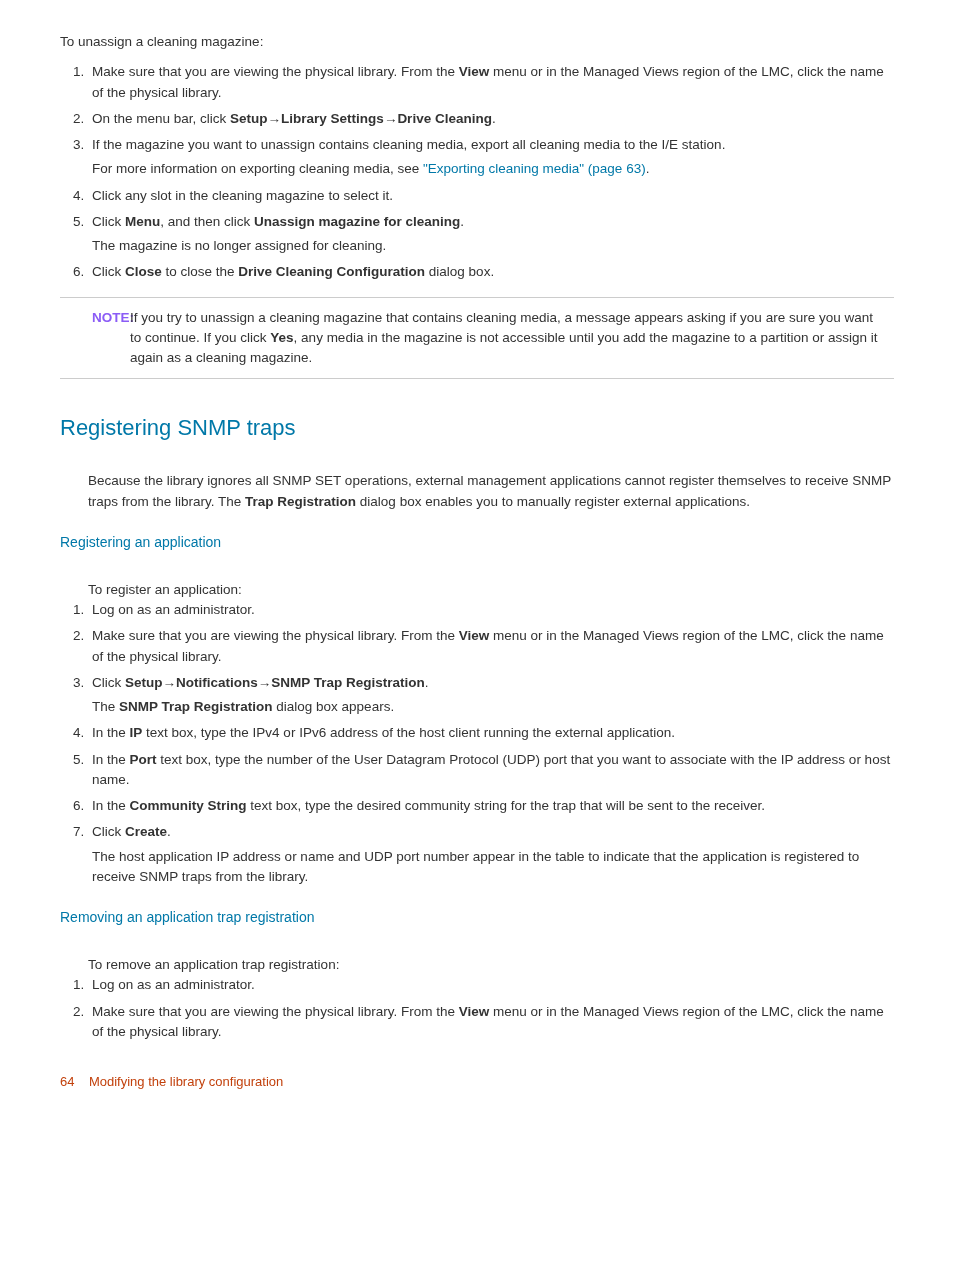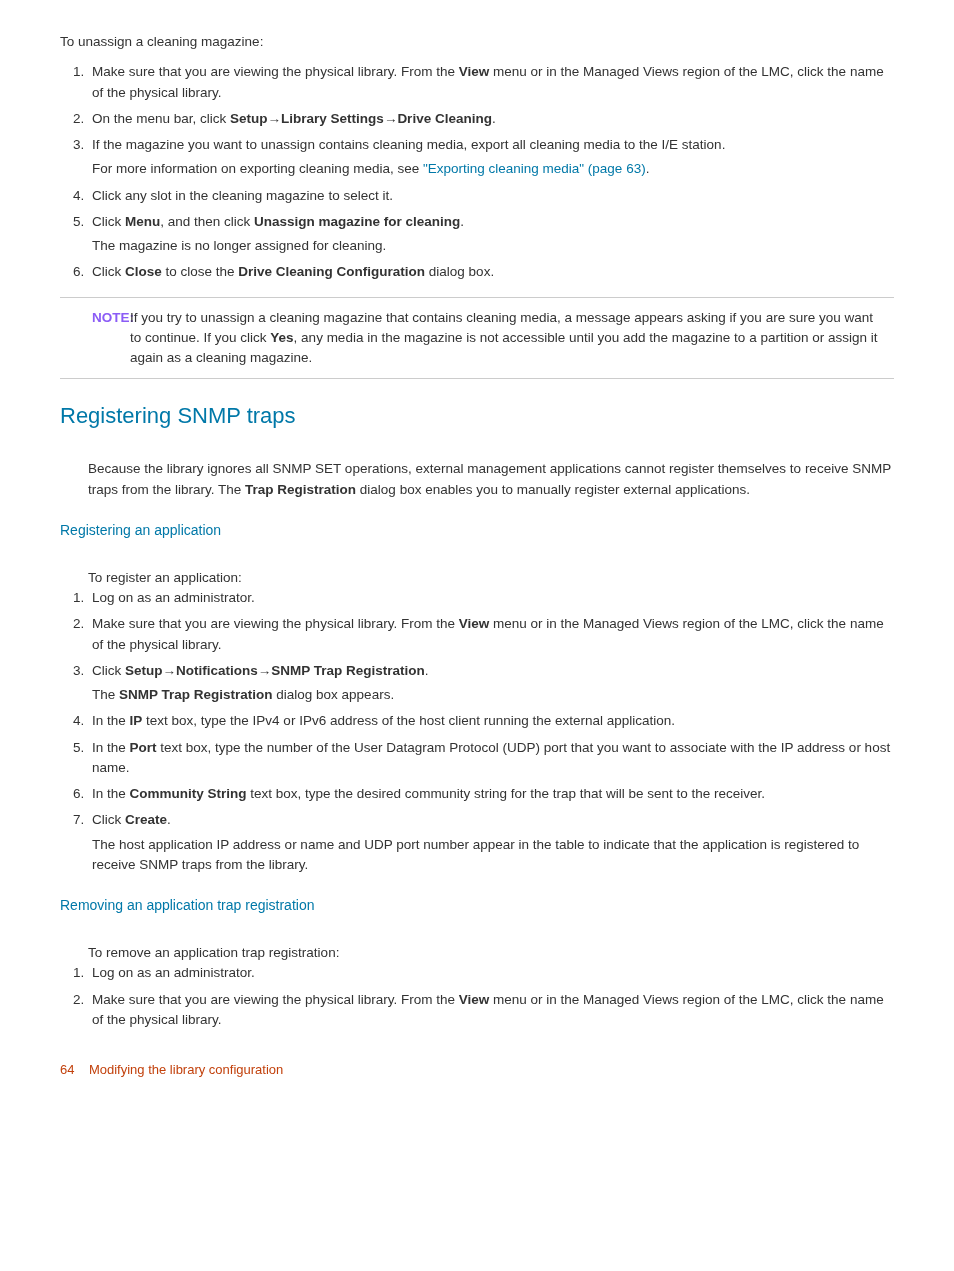--- a/index.html
+++ b/index.html
@@ -54,21 +54,21 @@
       padding-left: 18px;
     }
     .note-text {
       color: #333;
     }
     .section-title {
       color: #0078a8;
       font-size: 22px;
       font-weight: normal;
       margin-bottom: 10px;
-      margin-top: 20px;
+      margin-top: 32px;
     }
     .subsection-title {
       color: #0078a8;
       font-size: 14px;
       font-weight: normal;
       margin-bottom: 8px;
       margin-top: 20px;
     }
     .page-footer {
       margin-top: 30px;

